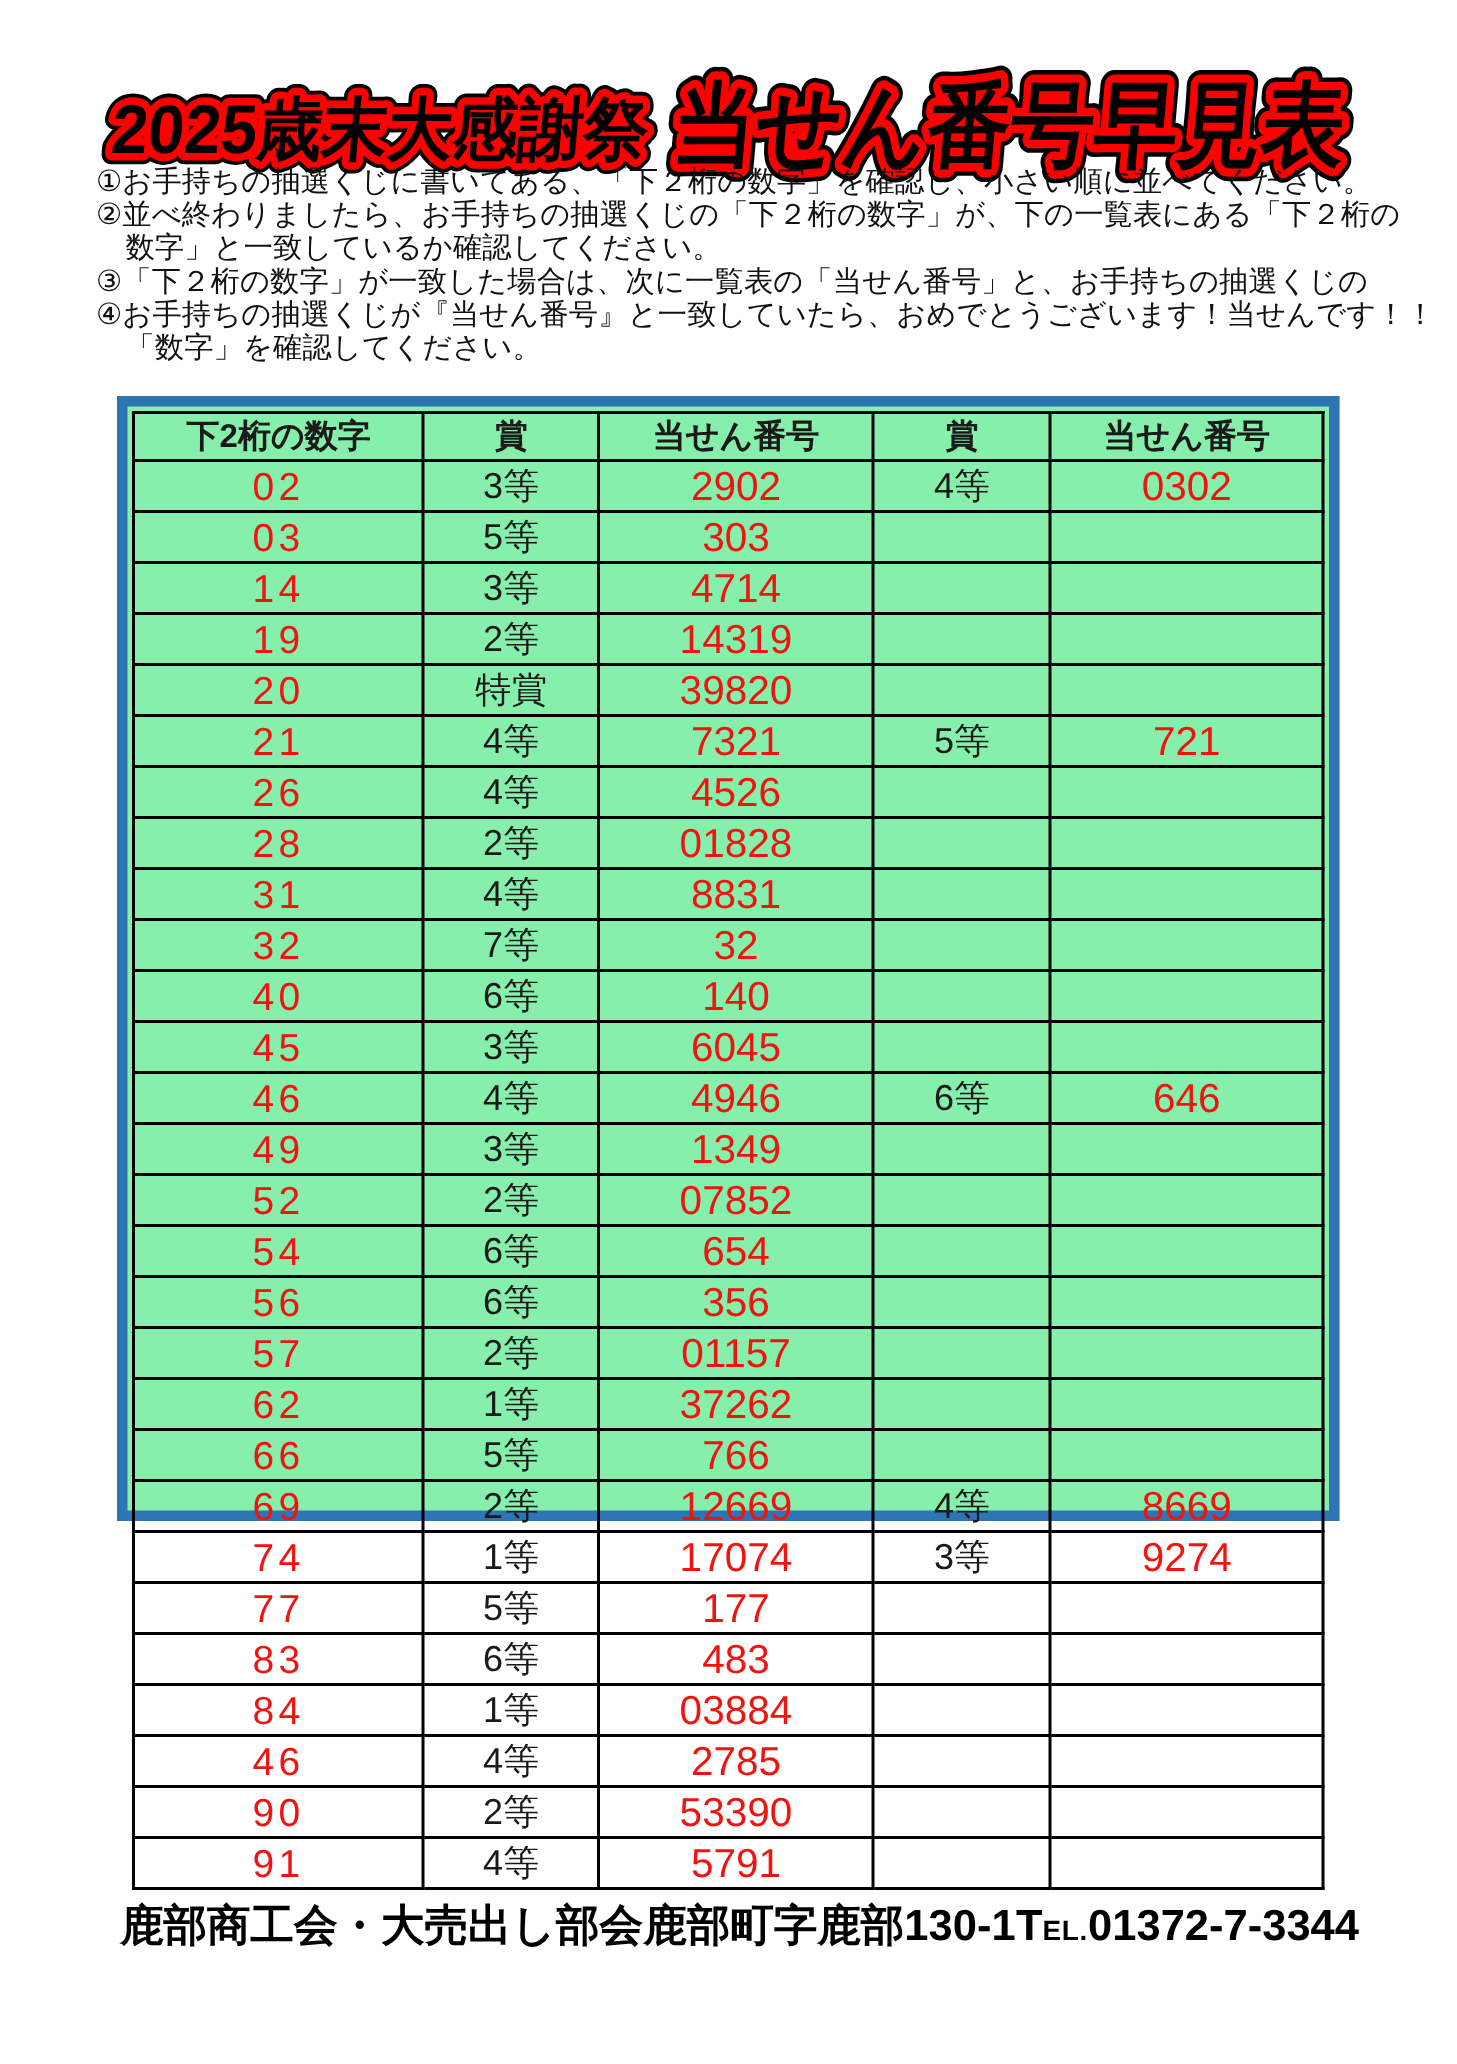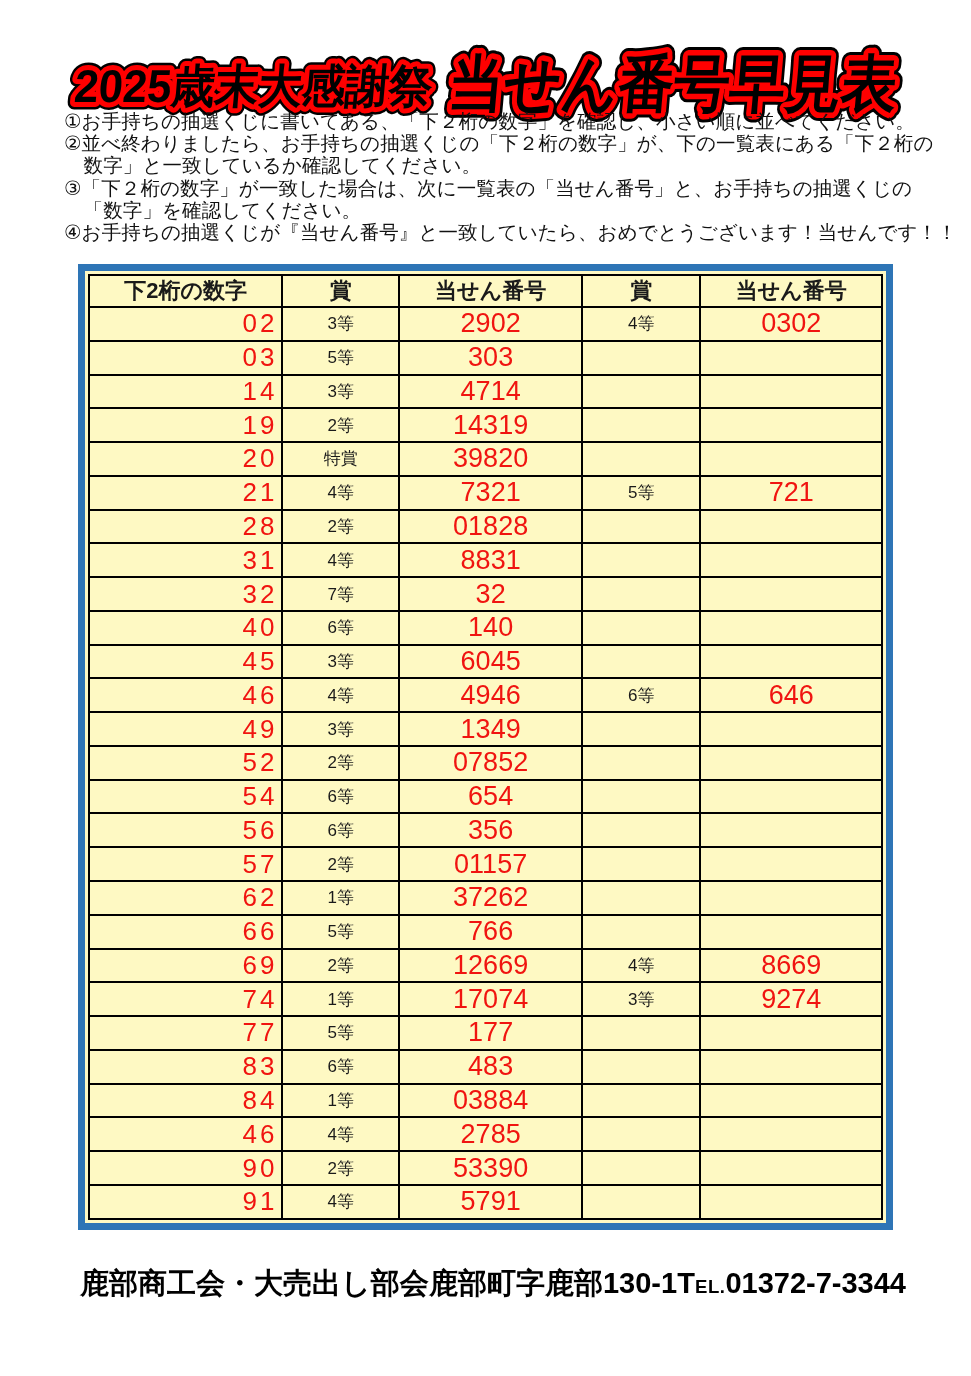--- a/index.html
+++ b/index.html
@@ -38,49 +38,49 @@
     font-weight:normal;
     font-size:19.5px;
     line-height:22.2px;
     letter-spacing:0.1px;
     white-space:nowrap;
   }
 
   
   .table-frame{
     position:absolute;left:78px;top:264px;
-    width:815px;height:966px;
+    width:815px;height:750px;
     border:7px solid var(--blue);
-    background:#fef9c3;
+    background:#86efac;
     padding:3px;
   }
   table.win-table{
     width:100%;height:100%;
     border-collapse:collapse;
     table-layout:fixed;
   }
   .win-table th,.win-table td{
     border:2px solid #000000;
     padding:0 4px;
     overflow:hidden;
     white-space:nowrap;
   }
   .win-table thead th{
     font-size:22px;font-weight:bold;text-align:center;
     height:31px;color:#1a1a1a;
   }
   .cell-digits{
     color:var(--red);
     font-size:26px;
-    text-align:right;
+    text-align:center;
     letter-spacing:3px;
   }
   .cell-prize{
     color:#1a1a1a;
-    font-size:17px;
+    font-size:24px;
     text-align:center;
   }
   .cell-number{
     color:var(--red);
     font-size:27px;
     text-align:center;
     padding-right:3px;
   }
 
   
@@ -108,22 +108,22 @@
     <text class="t-red" stroke-width="11" x="398" y="79" font-size="62" textLength="448" lengthAdjust="spacingAndGlyphs">当せん番号早見表</text>
     <text class="t-fill" x="398" y="79" font-size="62" textLength="448" lengthAdjust="spacingAndGlyphs">当せん番号早見表</text>
   </g>
 </svg>
 
 <div class="instructions">
   <div>①お手持ちの抽選くじに書いてある、「下２桁の数字」を確認し、小さい順に並べてください。</div>
   <div>②並べ終わりましたら、お手持ちの抽選くじの「下２桁の数字」が、下の一覧表にある「下２桁の</div>
   <div>　数字」と一致しているか確認してください。</div>
   <div>③「下２桁の数字」が一致した場合は、次に一覧表の「当せん番号」と、お手持ちの抽選くじの</div>
+  <div>④お手持ちの抽選くじが『当せん番号』と一致していたら、おめでとうございます！当せんです！！</div>
   <div>　「数字」を確認してください。</div>
-  <div>④お手持ちの抽選くじが『当せん番号』と一致していたら、おめでとうございます！当せんです！！</div>
 </div>
 
 <div class="table-frame">
   <table class="win-table">
     <colgroup>
       <col style="width:24.4%">
       <col style="width:14.7%">
       <col style="width:23.1%">
       <col style="width:14.9%">
       <col style="width:22.9%">
@@ -174,20 +174,27 @@
           <td class="cell-number"></td>
         </tr>
         <tr>
           <td class="cell-digits">21</td>
           <td class="cell-prize">4等</td>
           <td class="cell-number">7321</td>
           <td class="cell-prize">5等</td>
           <td class="cell-number">721</td>
         </tr>
         <tr>
+          <td class="cell-digits">26</td>
+          <td class="cell-prize">4等</td>
+          <td class="cell-number">4526</td>
+          <td class="cell-prize"></td>
+          <td class="cell-number"></td>
+        </tr>
+        <tr>
           <td class="cell-digits">28</td>
           <td class="cell-prize">2等</td>
           <td class="cell-number">01828</td>
           <td class="cell-prize"></td>
           <td class="cell-number"></td>
         </tr>
         <tr>
           <td class="cell-digits">31</td>
           <td class="cell-prize">4等</td>
           <td class="cell-number">8831</td>

